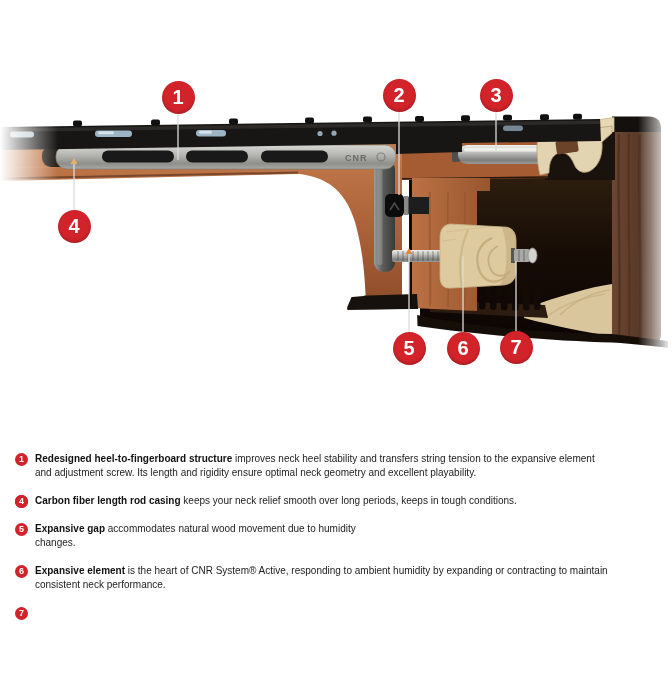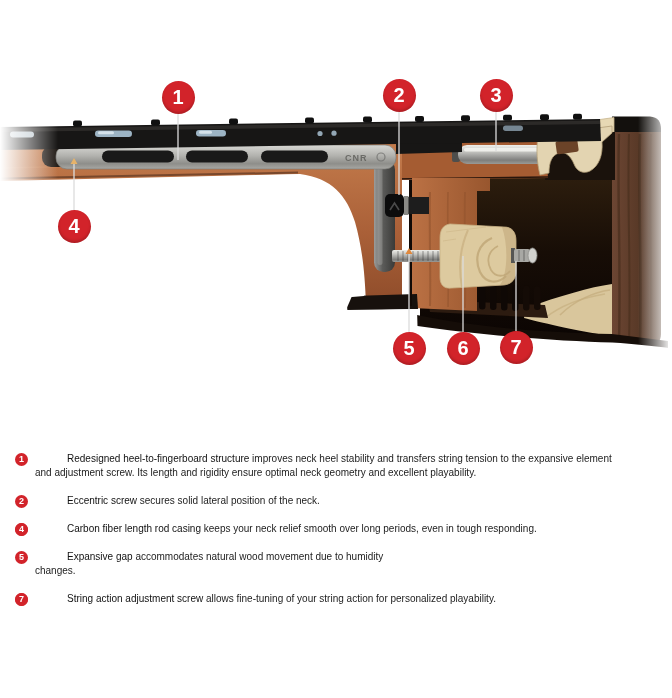--- a/index.html
+++ b/index.html
@@ -9,21 +9,21 @@
   
   .marker{position:absolute;width:33px;height:33px;border-radius:50%;
     background:var(--accent,#d2232a);color:#fff;display:flex;align-items:center;justify-content:center;
     font-size:20px;font-weight:bold;line-height:1;box-shadow:inset 0 -2px 3px rgba(0,0,0,.18);}
   
   .legend{position:absolute;left:15px;top:452px;width:648px;}
   .item{position:relative;padding-left:20px;margin-bottom:14px;font-size:10px;line-height:14px;color:#1c1c1c;}
   .item .num{position:absolute;left:0;top:1px;width:13px;height:13px;border-radius:50%;
     background:var(--accent,#d2232a);color:#fff;font-size:9px;font-weight:bold;
     display:flex;align-items:center;justify-content:center;line-height:1;}
-  .item b{font-weight:normal;color:#111;margin-left:32px;}
+  .item b{font-weight:bold;color:#111;}
   .item .rest{white-space:pre-wrap;}
 </style>
 </head>
 <body>
 
 <div class="stage">
 
 <svg class="illus" width="672" height="390" viewBox="0 0 672 390" xmlns="http://www.w3.org/2000/svg">
   <defs>
     <linearGradient id="gSteel" x1="0" y1="0" x2="0" y2="1">
@@ -259,36 +259,36 @@
     </div>
 
 <div class="legend">
   <div class="item">
     <span class="num">1</span>
     <span><b>Redesigned heel-to-fingerboard structure</b><span class="rest"> improves neck heel stability and transfers string tension to the expansive element
 and adjustment screw. Its length and rigidity ensure optimal neck geometry and excellent playability.</span></span>
   </div>
   <div class="item">
     <span class="num">2</span>
-    <span><b>Eccentric screw</b><span class="rest"> secures solid lateral position of the neck.</span></span>
   </div>
   <div class="item">
     <span class="num">3</span>
   </div>
   <div class="item">
     <span class="num">4</span>
-    <span><b>Carbon fiber length rod casing</b><span class="rest"> keeps your neck relief smooth over long periods, even in tough responding.</span></span>
+    <span><b>Carbon fiber length rod casing</b><span class="rest"> keeps your neck relief smooth over long periods, keeps in tough conditions.</span></span>
   </div>
   <div class="item">
     <span class="num">5</span>
     <span><b>Expansive gap</b><span class="rest"> accommodates natural wood movement due to humidity
 changes.</span></span>
   </div>
   <div class="item">
     <span class="num">6</span>
+    <span><b>Expansive element</b><span class="rest"> is the heart of CNR System® Active, responding to ambient humidity by expanding or contracting to maintain
+consistent neck performance.</span></span>
   </div>
   <div class="item">
     <span class="num">7</span>
-    <span><b>String action adjustment screw</b><span class="rest"> allows fine-tuning of your string action for personalized playability.</span></span>
   </div>
 </div>
 
 </div>
 
 </body></html>

